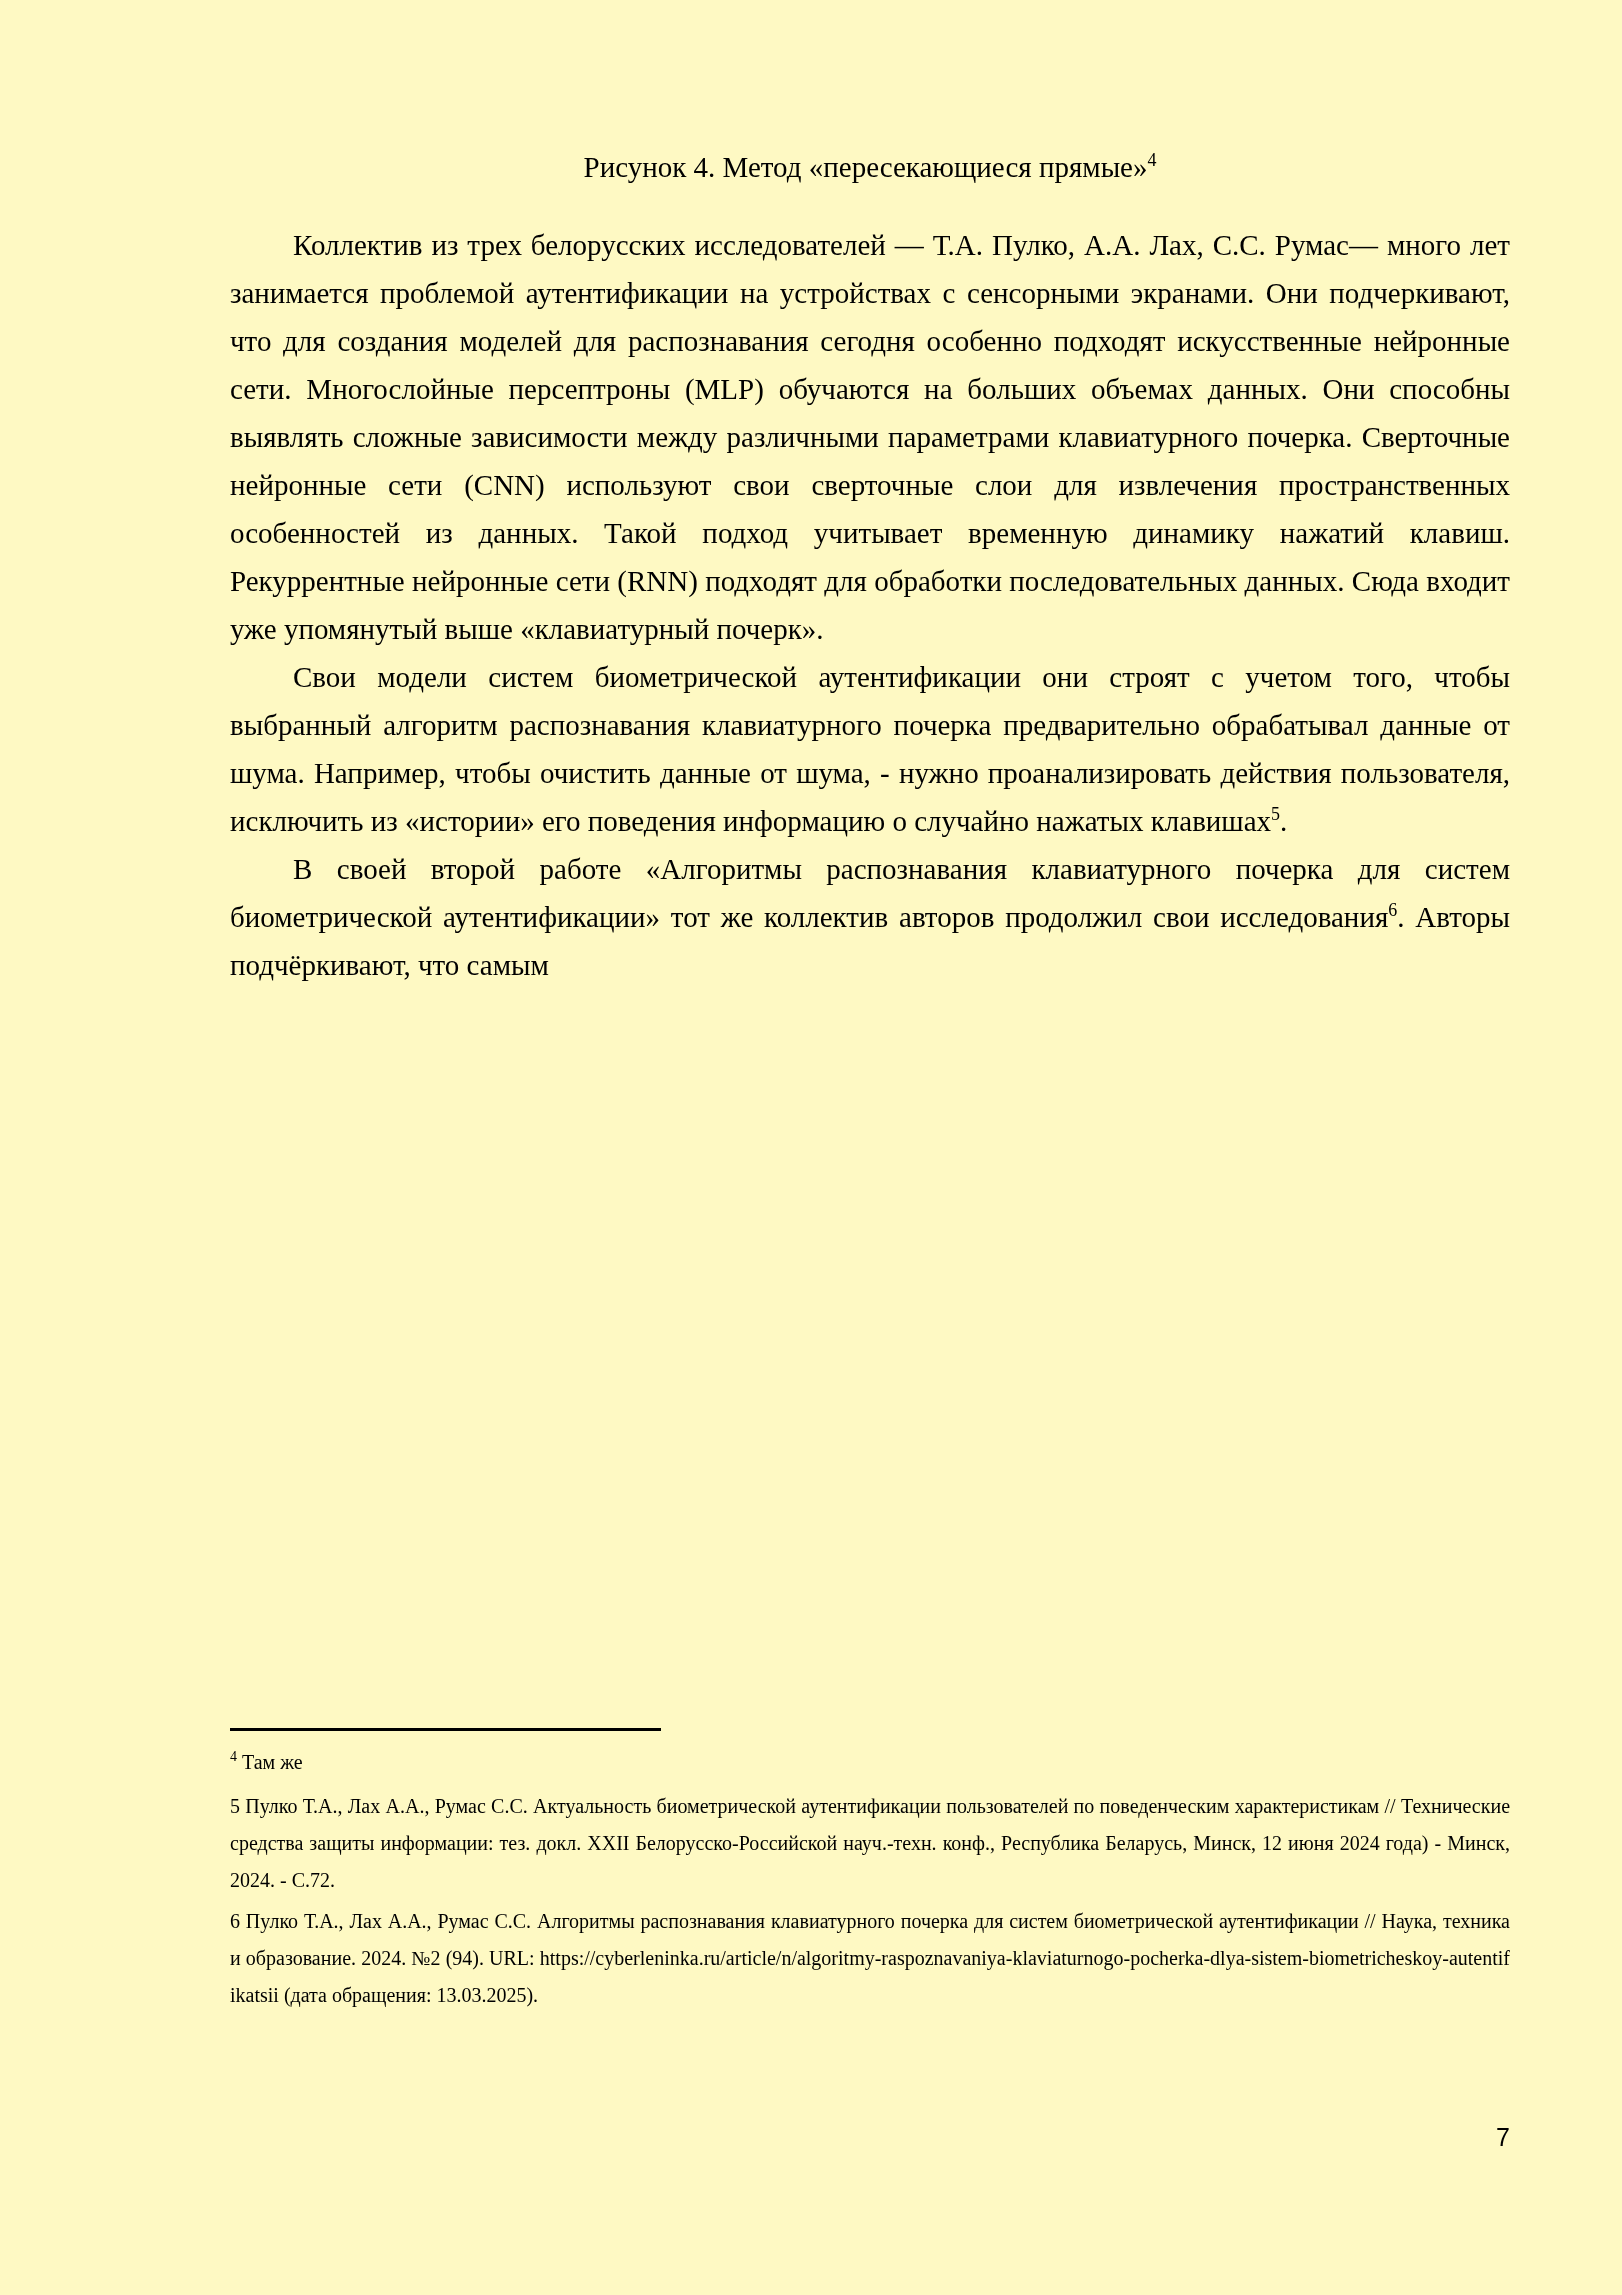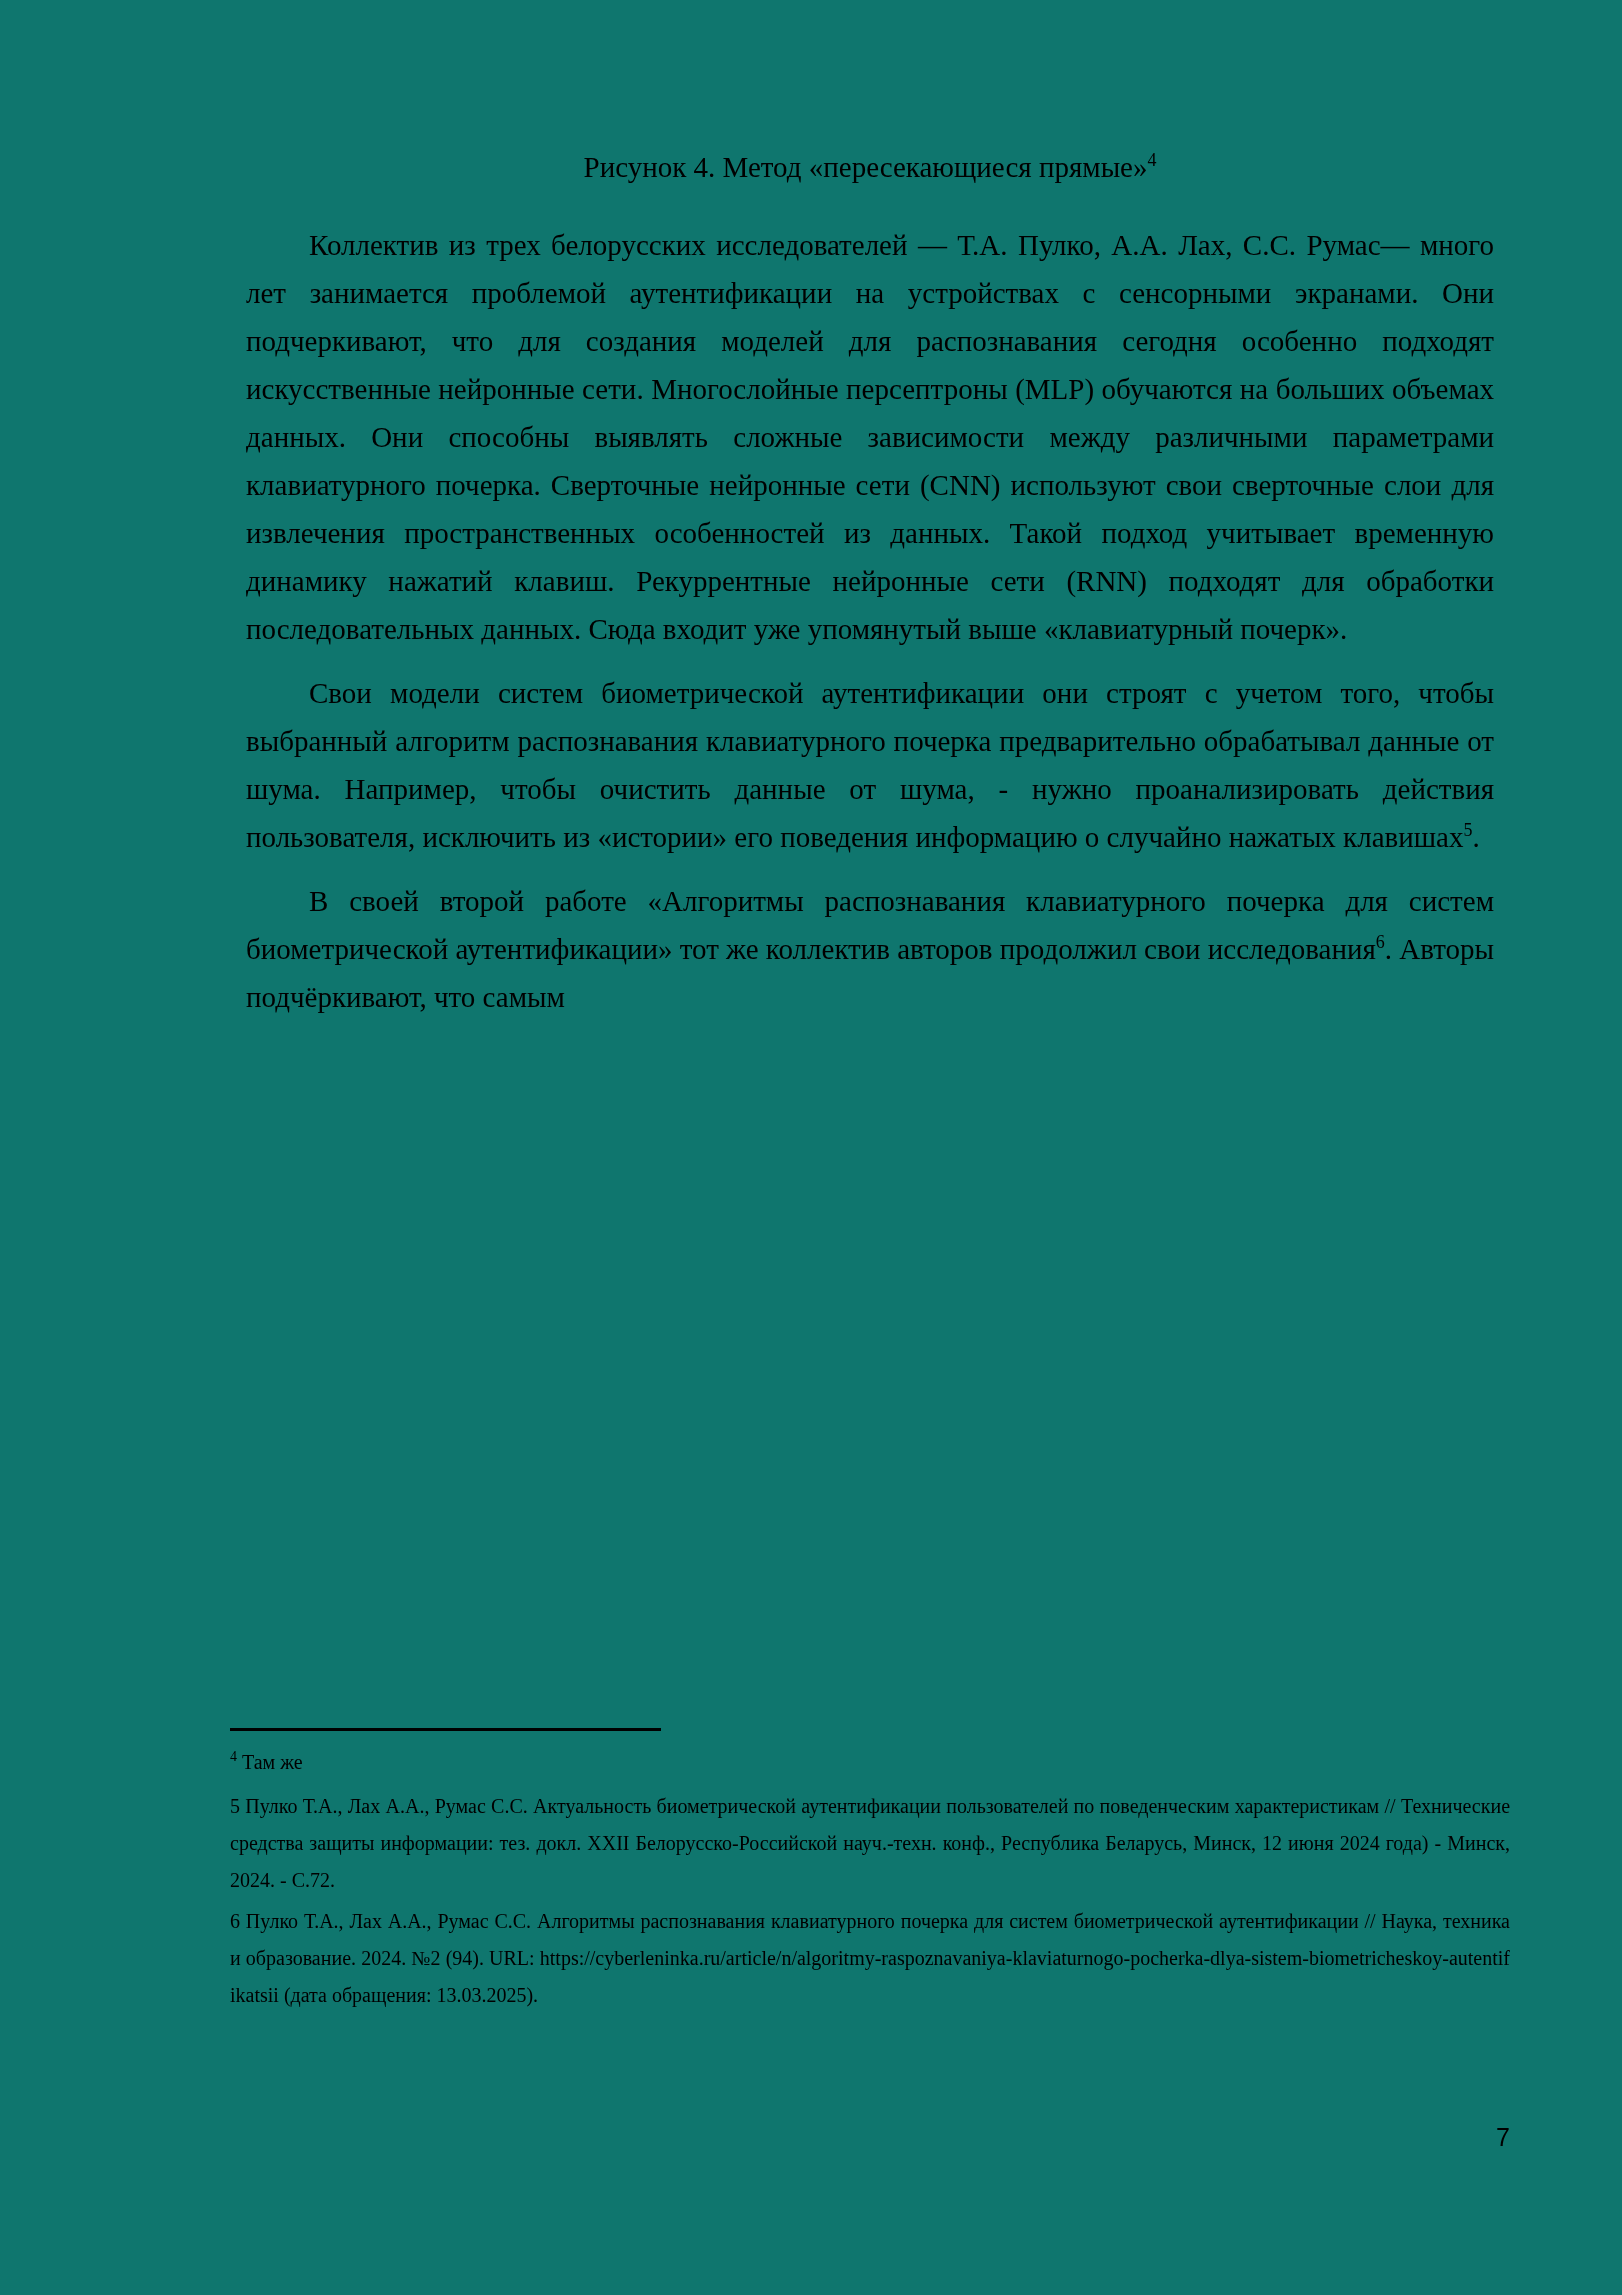--- a/index.html
+++ b/index.html
@@ -14,41 +14,41 @@
     font-family: "Liberation Serif", "DejaVu Serif", serif;
     color: #000000;
     overflow: hidden;
   }
 
   .page {
     position: absolute;
     left: 0; top: 0;
     width: 1623px;
     height: 2295px;
-    background: #0f766e;
+    background: #fef9c3;
   }
 
   
   .content {
     position: absolute;
     left: 230px;
     top: 151px;
     width: 1280px;   
   }
 
   .fig-caption {
     text-align: center;
     font-size: 29px;
     line-height: 1.15;
     margin: 0 0 37px 0;
     white-space: nowrap;
   }
 
   p.body-par {
-    margin: 16px;
+    margin: 0;
     font-size: 29px;
     line-height: 48px;
     text-align: justify;
     text-justify: inter-word;
     text-indent: 63px;
     hyphens: none;
   }
 
   sup {
     font-size: 0.62em;

